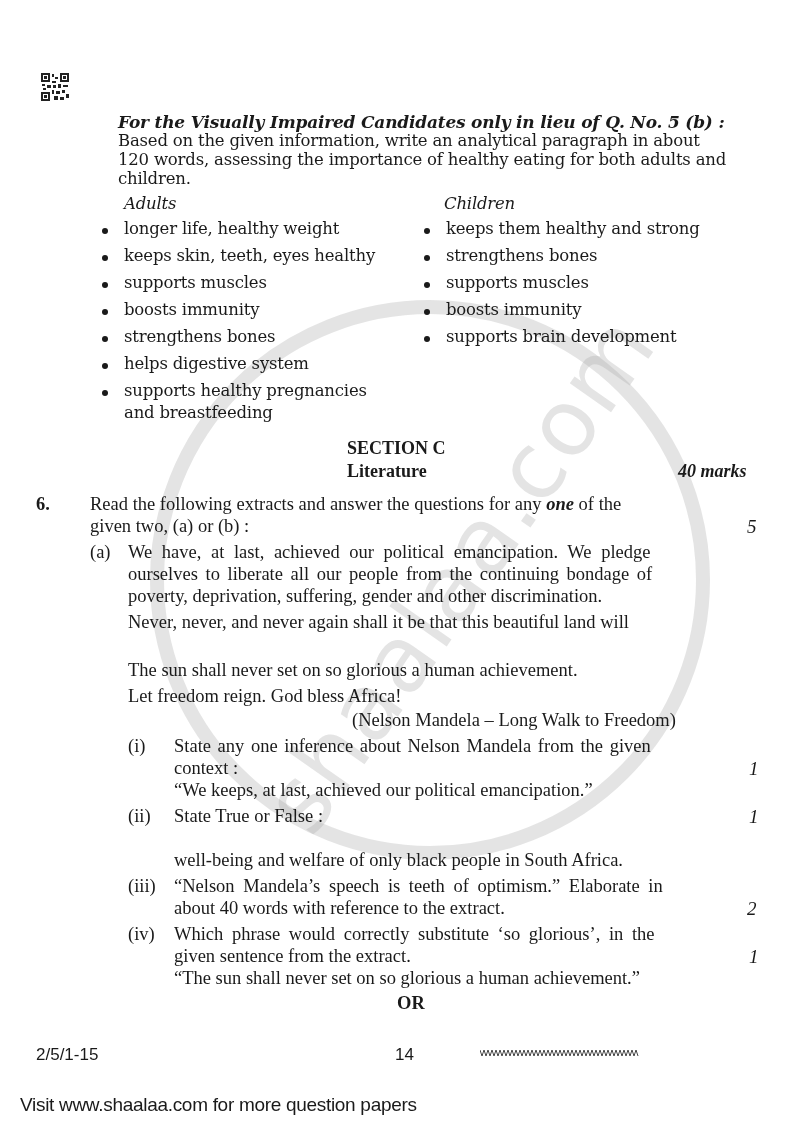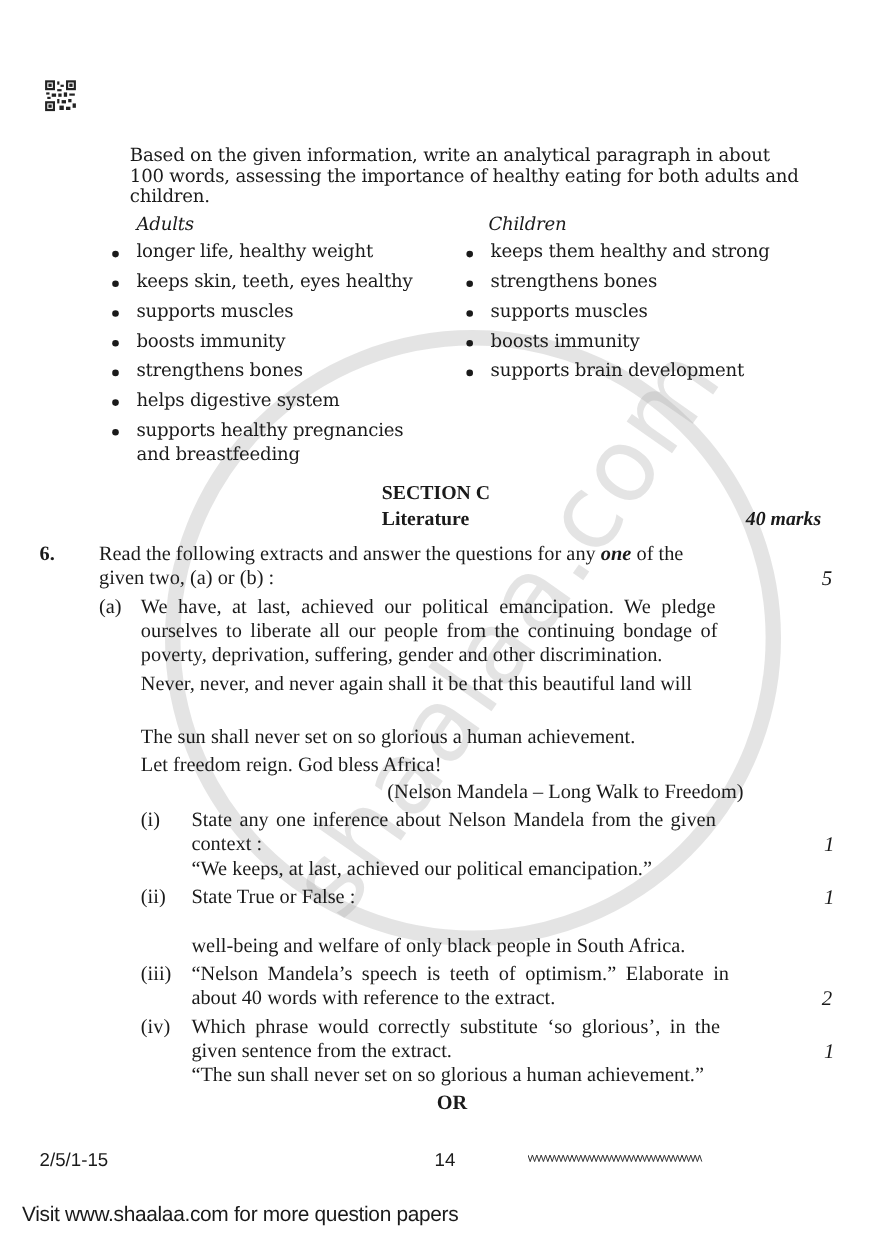--- a/index.html
+++ b/index.html
@@ -67,22 +67,23 @@
       <rect x="23" y="13" width="5" height="2" fill="#222"></rect>
       <rect x="12" y="18" width="2" height="4" fill="#222"></rect>
     <rect x="16" y="19" width="4" height="3" fill="#222"></rect>
       <rect x="22" y="18" width="3" height="3" fill="#222"></rect>
       <rect x="26" y="22" width="3" height="4" fill="#222"></rect>
     <rect x="14" y="24" width="4" height="4" fill="#222"></rect>
       <rect x="20" y="25" width="4" height="3" fill="#222"></rect>
       <rect x="3" y="16" width="3" height="2" fill="#222"></rect>
   </svg>
 
+  <div class="abs serif bi" style="left:118px; top:112px; font-size:17px;">For the Visually Impaired Candidates only in lieu of Q. No. 5 (b) :</div>
   <div class="abs serif" style="left:118px; top:131px;">Based on the given information, write an analytical paragraph in about</div>
-  <div class="abs serif" style="left:118px; top:150px;">100 words, assessing the importance of healthy eating for both adults and</div>
+  <div class="abs serif" style="left:118px; top:150px;">120 words, assessing the importance of healthy eating for both adults and</div>
   <div class="abs serif" style="left:118px; top:169px;">children.</div>
 
   <div>
     <div class="abs serif it" style="left:124px; top:194px;">Adults</div>
 
     <div class="bullet" style="left:102px; top:228px;"></div>
     <div class="abs serif" style="left:124px; top:219px;">longer life, healthy weight</div>
 
     <div class="bullet" style="left:102px; top:255px;"></div>
     <div class="abs serif" style="left:124px; top:246px;">keeps skin, teeth, eyes healthy</div>

